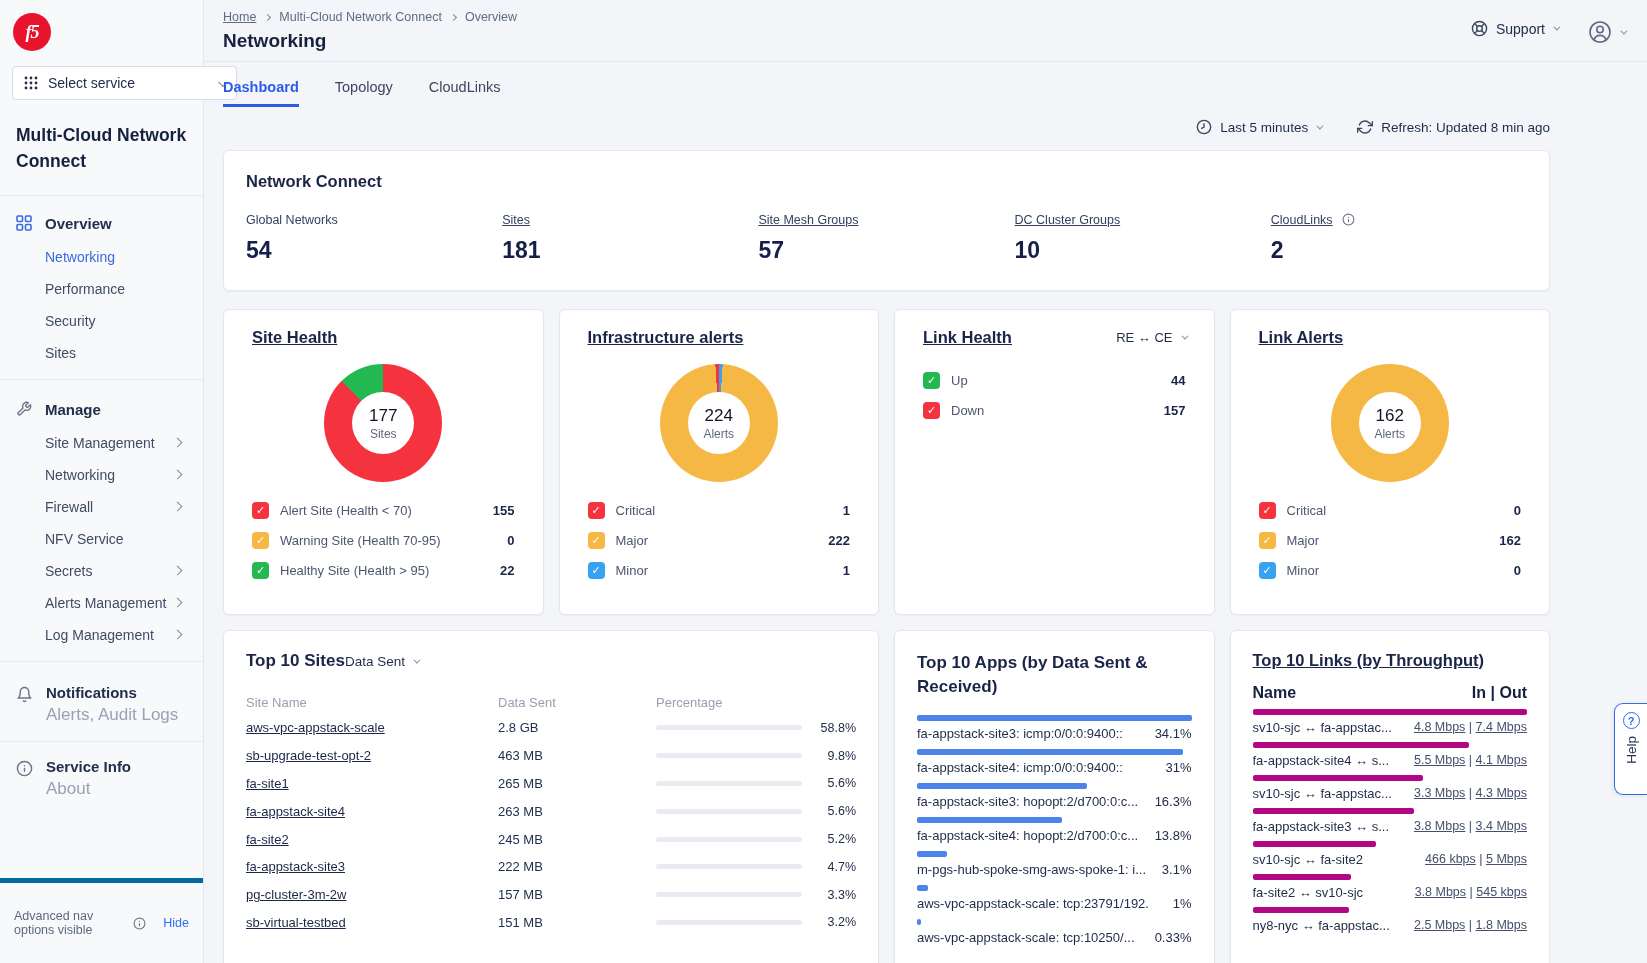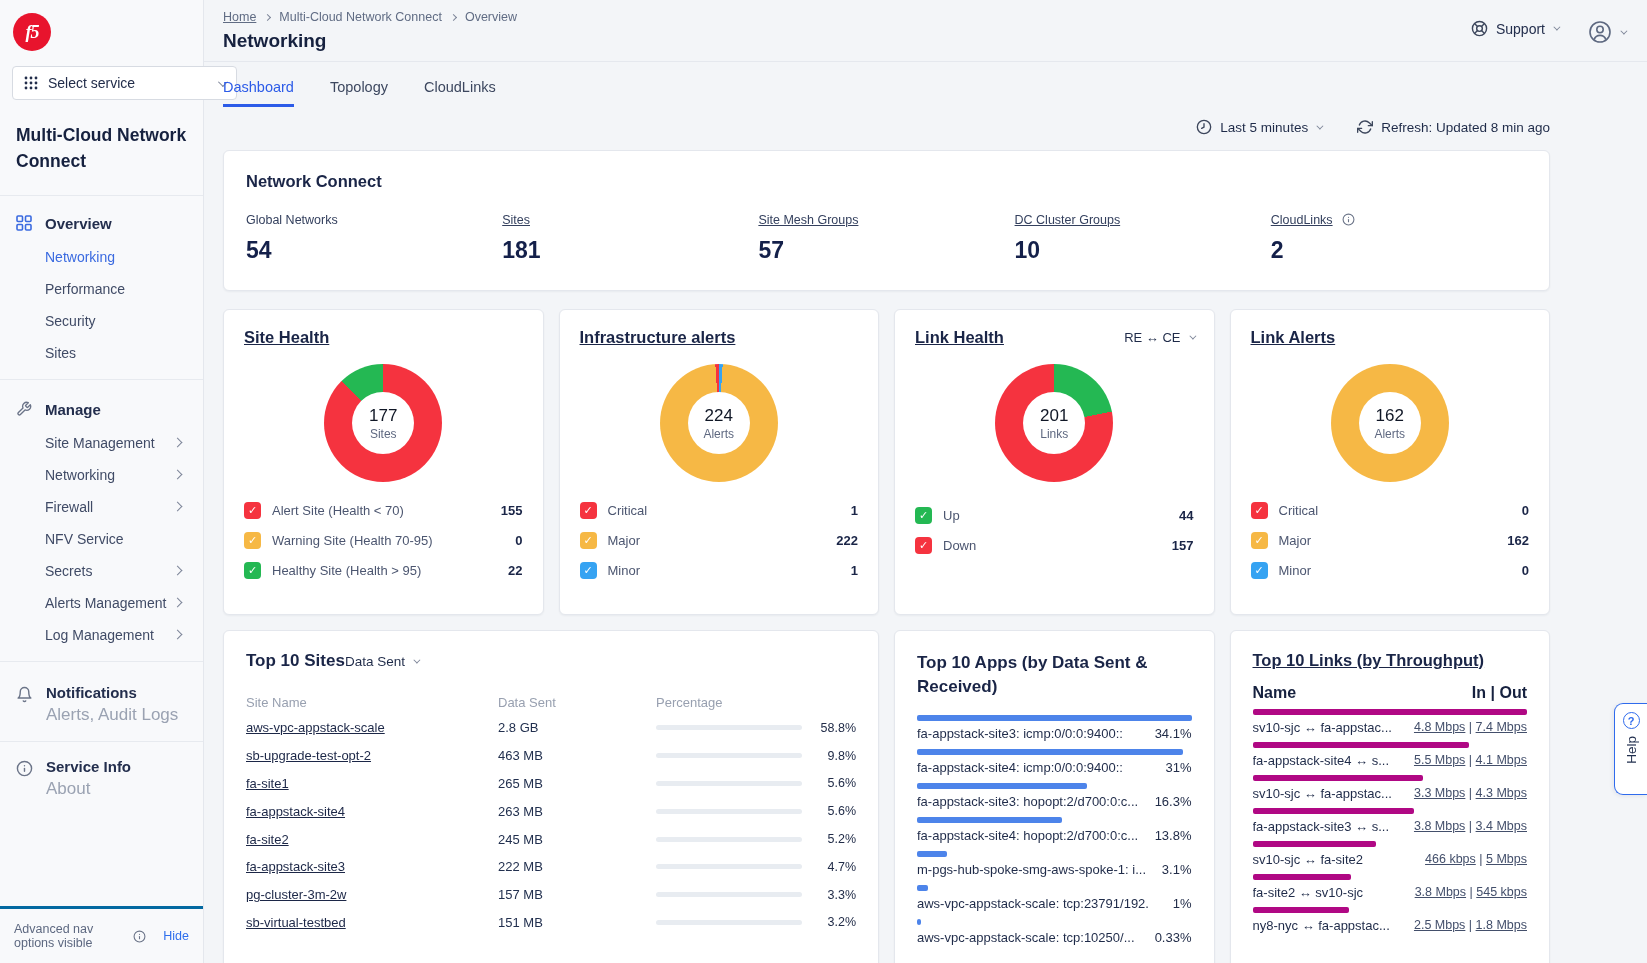--- a/index.html
+++ b/index.html
@@ -17,61 +17,61 @@
   .product-title { margin:22px 16px 20px; font-size:17.5px; font-weight:bold; color:#16213f; line-height:1.5; max-width:200px; }
   .nav { border-top:1px solid #e7eaef; padding-top:8px; }
   .nav-head { display:flex; align-items:center; gap:13px; padding:11px 16px 9px; font-size:15px; font-weight:600; color:#232e4d; cursor:pointer; }
   .nav-item { display:flex; align-items:center; padding:8px 16px 8px 45px; font-size:14px; color:#404b66; cursor:pointer; }
   .nav-item.active { color:#3a6ae0; }
   .nav-item .chev { margin-left:auto; margin-right:6px; }
   .nav-divider { border-top:1px solid #e7eaef; margin:10px 0; }
   .side-block { display:flex; gap:13px; padding:12px 16px; cursor:pointer; }
   .sb-label { font-size:15px; font-weight:600; color:#232e4d; }
   .sb-sub { font-size:17px; color:#9aa2b2; margin-top:4px; }
-  .sidebar-footer { position:absolute; bottom:0; left:0; right:0; border-top:3px solid #0369a1; padding:13px 14px;
+  .sidebar-footer { position:absolute; bottom:0; left:0; right:0; border-top:5px solid #0369a1; padding:26px 14px;
           font-size:12.5px; color:#5d6880; display:flex; align-items:center; gap:7px; background:#f8f9fb; }
   .hide-link { color:#2f6fed; margin-left:10px; cursor:pointer; }
 
   
   .chev { width:7px; height:7px; border-right:1.6px solid #7d8598; border-bottom:1.6px solid #7d8598; display:inline-block; flex-shrink:0; }
   .chev.right { transform:rotate(-45deg); }
   .chev.down  { transform:rotate(45deg) translateY(-2px); }
   .chev.sm { width:5px; height:5px; }
 
   
   main { flex:1; position:relative; overflow:hidden; }
   .topbar { display:flex; justify-content:space-between; padding:10px 22px 0 19px; border-bottom:1px solid #e5e8ee; height:62px; }
   .breadcrumb { font-size:12.5px; color:#606c84; display:flex; gap:9px; align-items:center; }
   .breadcrumb .crumb-link { text-decoration:underline; cursor:pointer; }
   .page-title { font-size:19px; font-weight:600; color:#16213f; margin-top:6px; }
   .tb-right { display:flex; gap:30px; align-items:flex-start; margin-top:10px; color:#232e4d; font-size:14px; }
   .tb-group { display:flex; align-items:center; gap:8px; cursor:pointer; }
   .tabs { display:flex; gap:36px; padding:17px 0 0 19px; font-size:14.5px; }
   .tab { padding-bottom:9px; color:#3c475f; cursor:pointer; border-bottom:3px solid transparent; }
-  .tab.active { color:#2c5be8; font-weight:normal; border-bottom-color:#2c5be8; }
+  .tab.active { color:#2c5be8; font-weight:bold; border-bottom-color:#2c5be8; }
   .toolbar { display:flex; justify-content:flex-end; gap:36px; margin:12px 97px 15px 19px; font-size:13.5px; color:#1f2b49; align-items:center; }
   .tool { display:flex; align-items:center; gap:8px; cursor:pointer; }
   .content { margin:0 97px 0 19px; }
 
   .card { background:#fff; border:1px solid #e4e7ed; border-radius:6px; box-shadow:0 1px 2px rgba(20,30,60,.05); }
 
   
   .nc-card { padding:21px 22px 26px; }
   .nc-title { font-size:16.5px; font-weight:bold; color:#1a2547; }
   .nc-stats { display:flex; margin-top:19px; }
   .nc-stat { width:20%; }
   .nc-label { font-size:12.5px; color:#34405e; display:inline-flex; align-items:center; gap:6px; }
   .nc-label.link { text-decoration:underline; cursor:pointer; }
   .nc-value { font-size:23px; font-weight:bold; color:#14204a; margin-top:9px; }
 
   .grid4 { display:grid; grid-template-columns:repeat(4,1fr); gap:15px; margin-top:18px; }
   .span2 { grid-column:span 2; }
 
   
-  .donut-card { padding:18px 20px; height:306px; }
+  .donut-card { padding:18px 28px; height:306px; }
   .card-head { display:flex; justify-content:space-between; align-items:center; }
   .card-title { font-size:16.5px; font-weight:bold; color:#1a2547; text-decoration:underline; cursor:pointer; }
   .re-ce { font-size:13px; color:#1f2b49; display:flex; align-items:center; gap:8px; cursor:pointer; }
   .donut { width:118px; height:118px; border-radius:50%; margin:17px auto 13px; position:relative; cursor:pointer; }
   .donut-hole { position:absolute; inset:28px; background:#fff; border-radius:50%; display:flex; flex-direction:column; align-items:center; justify-content:center; }
   .dc-val { font-size:17px; color:#101726; }
   .dc-label { font-size:12px; color:#5e6880; margin-top:1px; }
   .legend-row { display:flex; align-items:center; gap:11px; padding:6.5px 0; }
   .cb { width:17px; height:17px; border-radius:4px; color:#fff; font-size:11px; display:flex; align-items:center; justify-content:center; cursor:pointer; flex-shrink:0; }
   .cb-red{background:#f5333f;} .cb-orange{background:#f6b845;} .cb-green{background:#24b853;} .cb-blue{background:#36a3f2;}
@@ -402,26 +402,20 @@
         </section>
 
         <section class="card donut-card">
           <div class="card-head">
             <span class="card-title">Link Health</span>
             <span class="re-ce">
               <span>RE ↔ CE</span>
               <span class="chev down sm"></span>
             </span>
           </div>
-          <div class="donut" style="background: conic-gradient(rgb(36, 184, 83) 0%, rgb(36, 184, 83) 21.8905%, rgb(245, 51, 63) 21.8905%, rgb(245, 51, 63) 100%);">
-            <div class="donut-hole">
-              <div class="dc-val">201</div>
-              <div class="dc-label">Links</div>
-            </div>
-          </div>
           <div class="legend two">
             <div class="legend-row">
               <span class="cb cb-green">✓</span>
               <span class="legend-label">Up</span>
               <span class="legend-val">44</span>
             </div>
             <div class="legend-row">
               <span class="cb cb-red">✓</span>
               <span class="legend-label">Down</span>
               <span class="legend-val">157</span>

